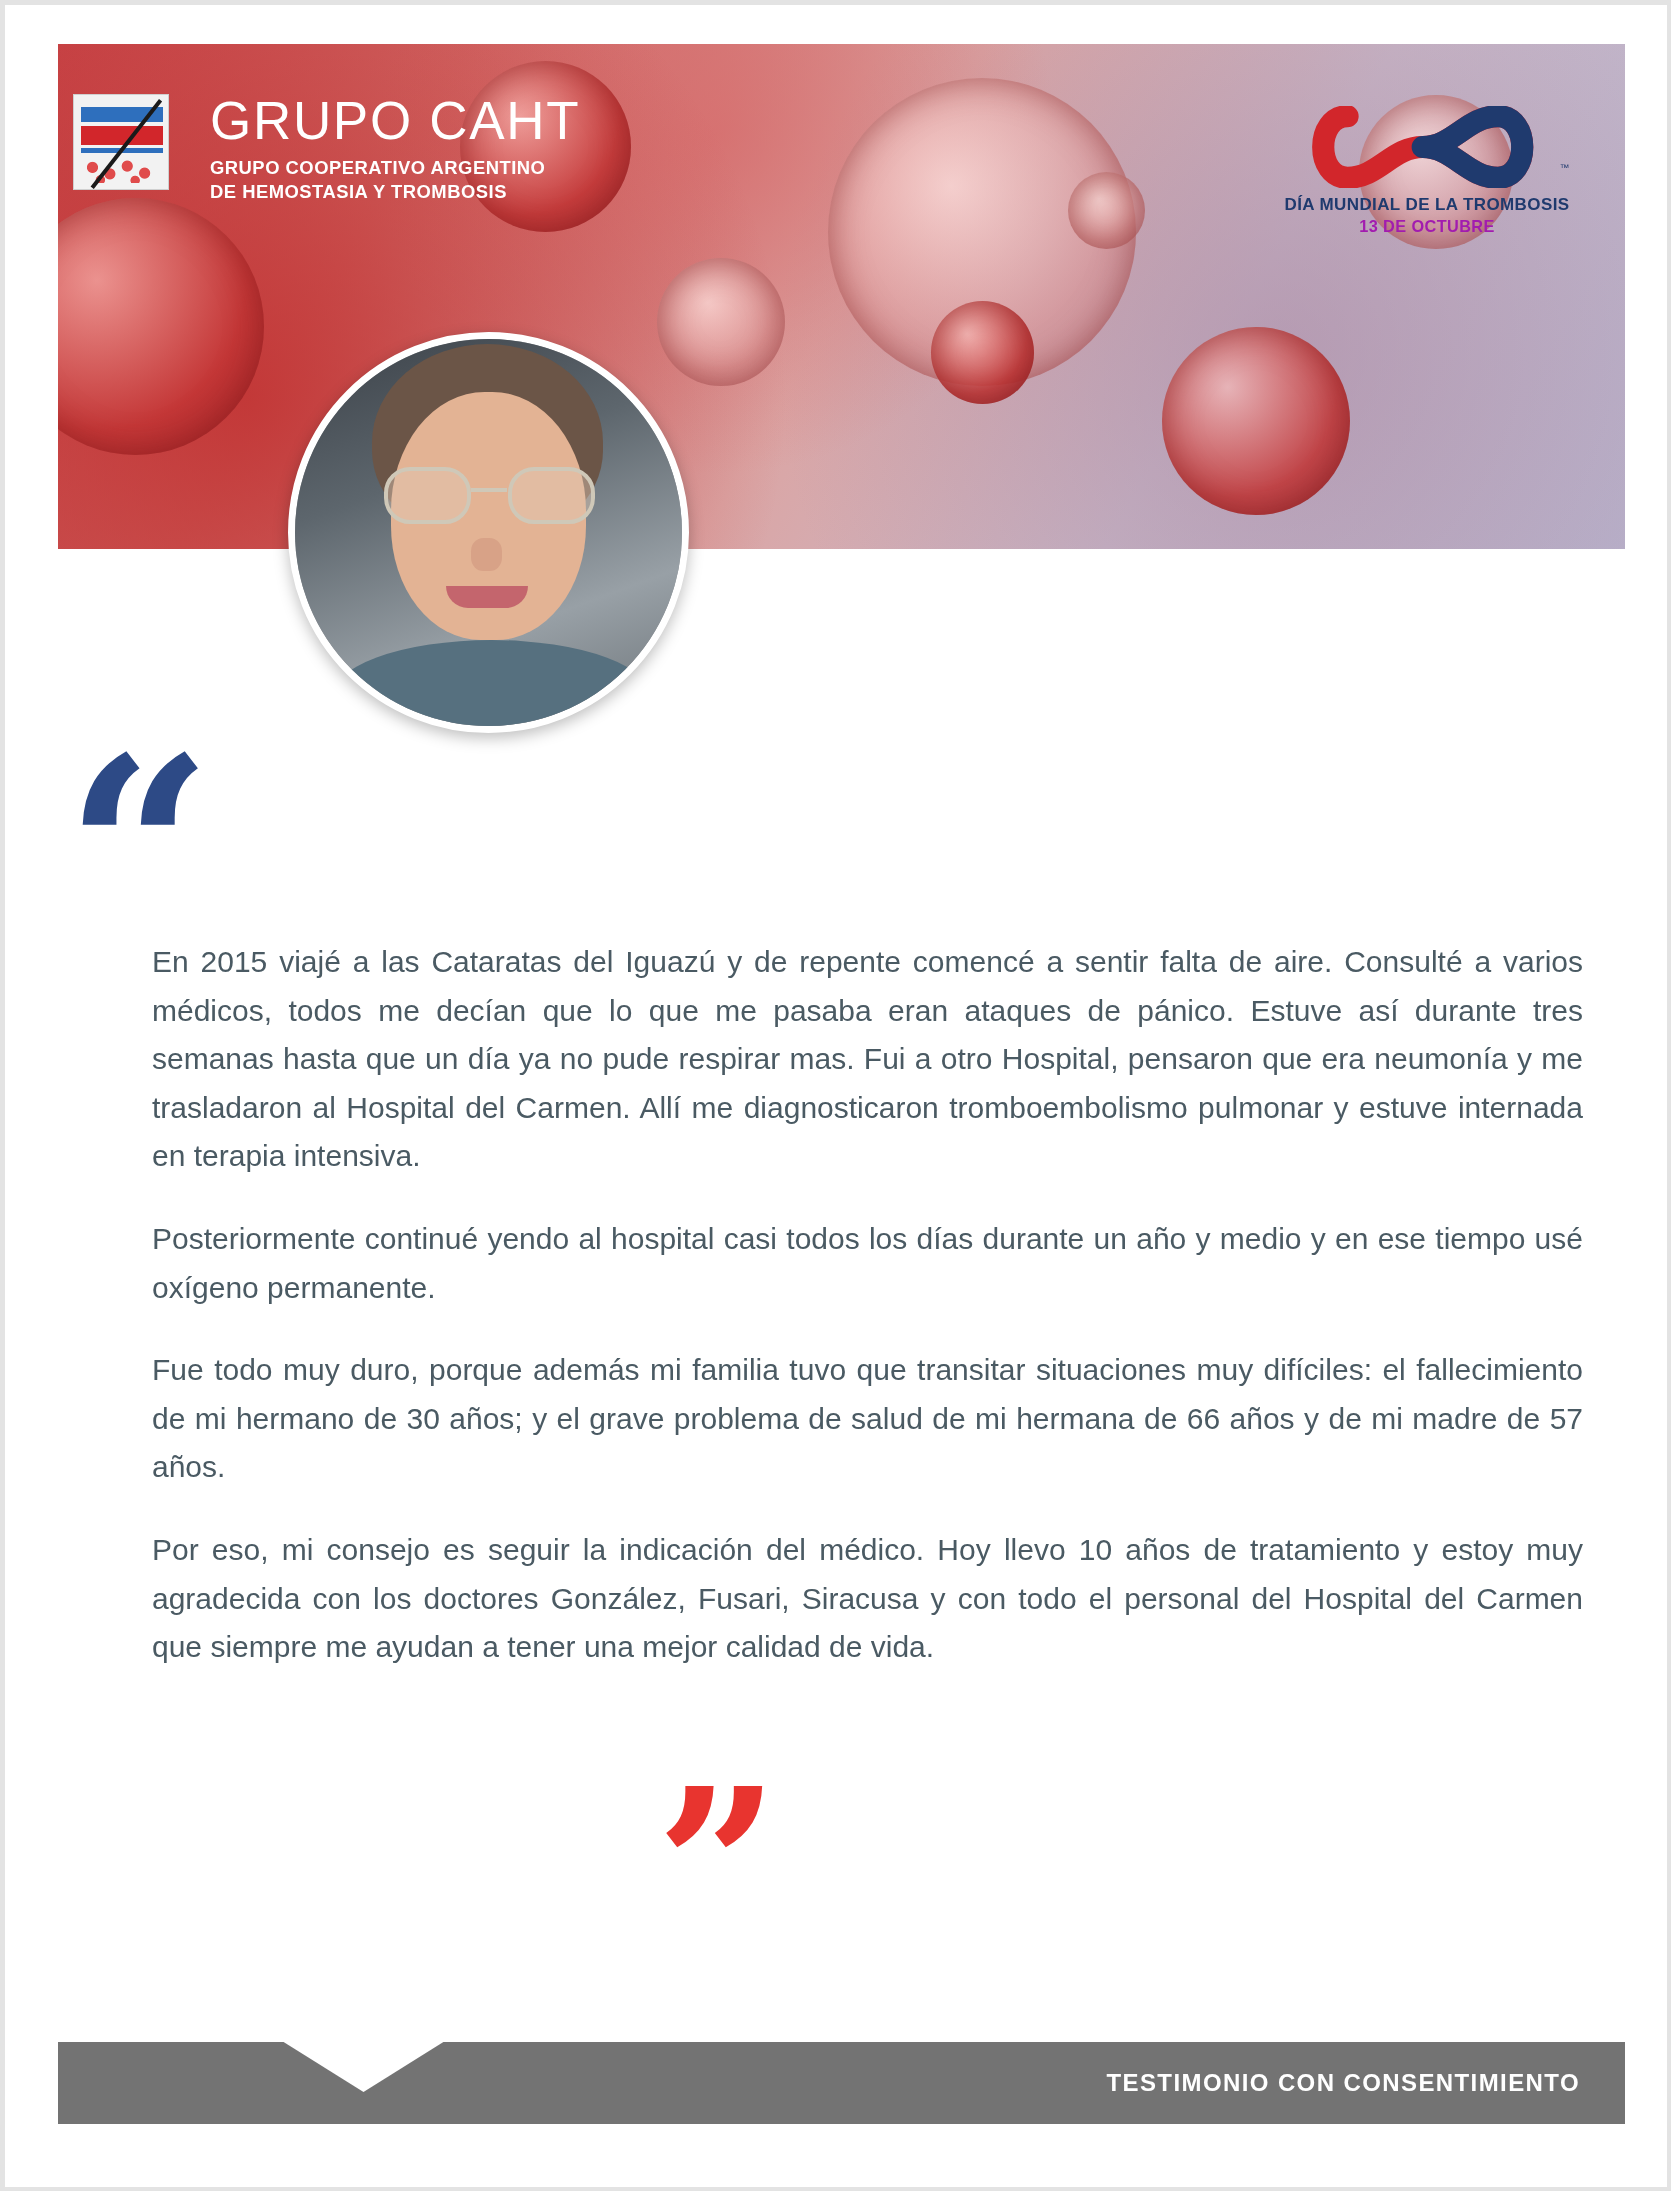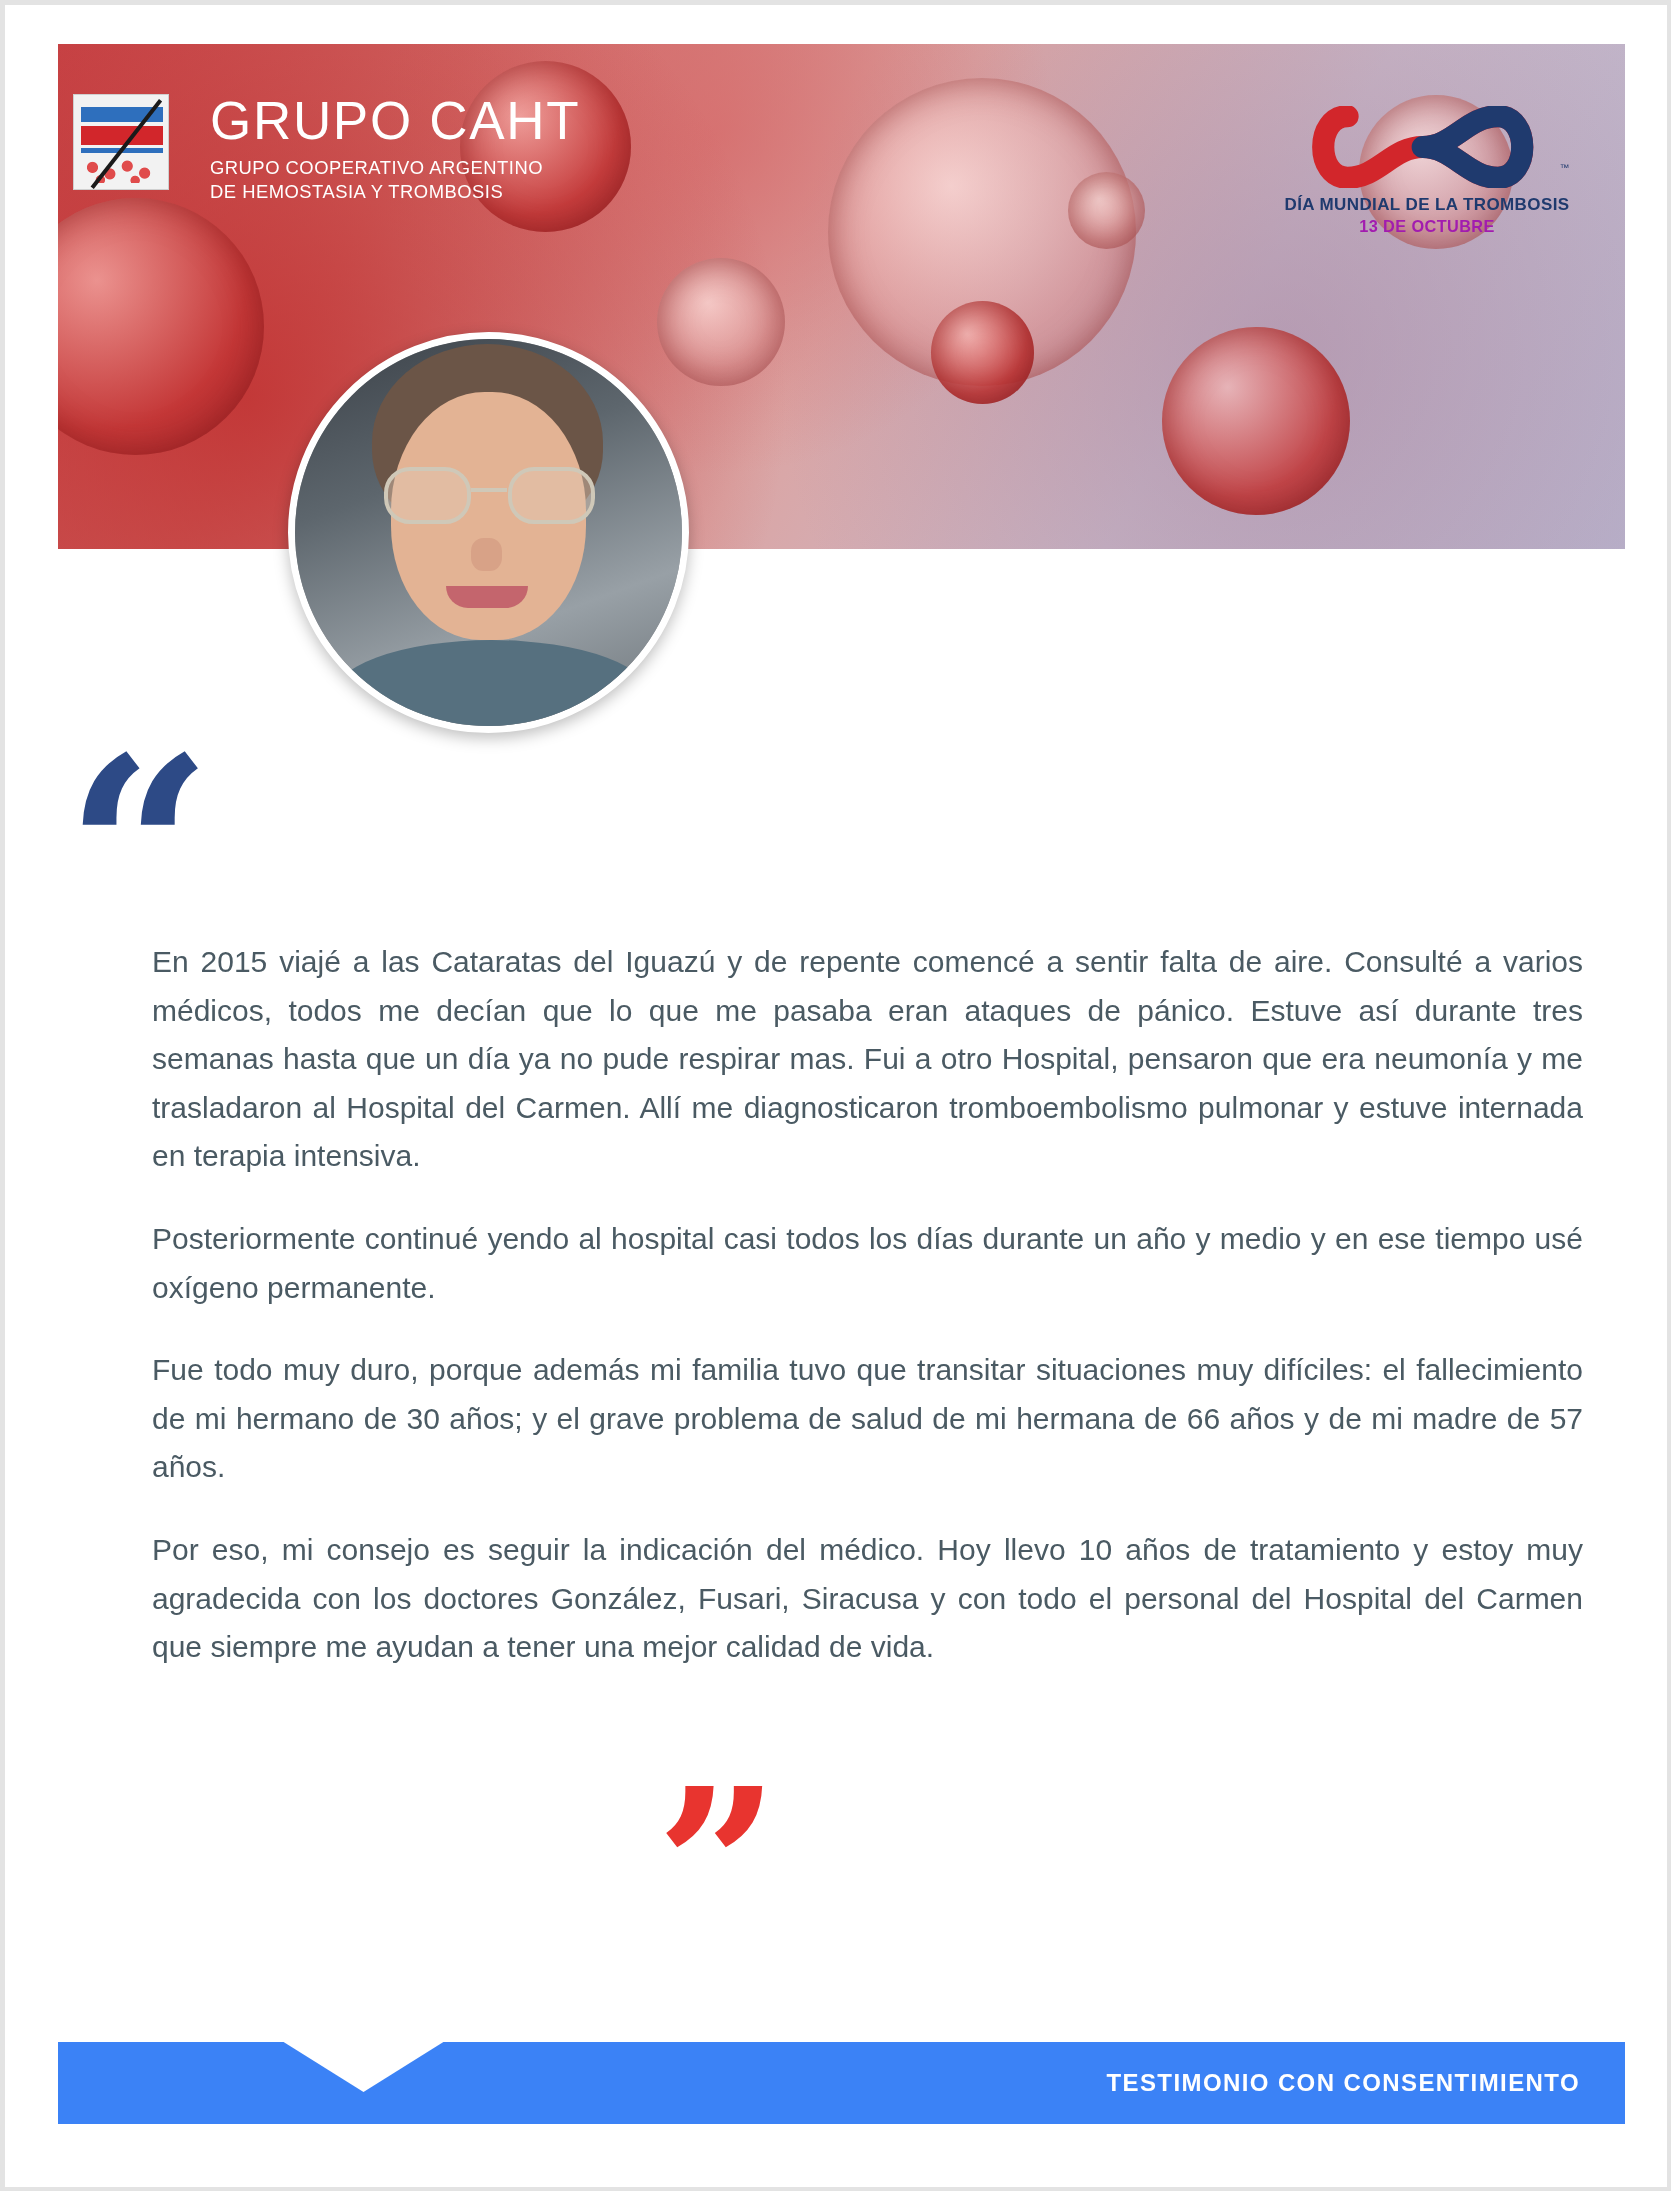--- a/index.html
+++ b/index.html
@@ -83,21 +83,21 @@
     font-size: 53px;
     letter-spacing: 1.7px;
     font-weight: 400;
     line-height: 1;
     margin-bottom: 8.6px;
   }
   .logo-text .sub {
     color: #ffffff;
     font-size: 18.4px;
     letter-spacing: 0.5px;
-    font-weight: 400;
+    font-weight: 700;
     line-height: 1.35;
   }
 
   .wtd-logo {
     position: absolute;
     right: 86px; top: 101px;
     width: 308px;
     text-align: center;
   }
   .wtd-mark { height: 82px; position: relative; }
@@ -225,21 +225,21 @@
     line-height: 1.62;
     text-align: justify;
   }
   .body-text p:last-child { margin-bottom: 0; }
 
   
   .footer {
     position: absolute;
     left: 53px; bottom: 63px;
     width: 1567px; height: 82px;
-    background: #3b82f6;
+    background: #737373;
     padding-left: 24px;
   }
   .footer .notch {
     position: absolute;
     left: 224px; top: -0.9px;
     width: 163px; height: 51px;
     background: #ffffff;
     clip-path: polygon(0 0, 100% 0, 50% 100%);
   }
   .footer .label {

